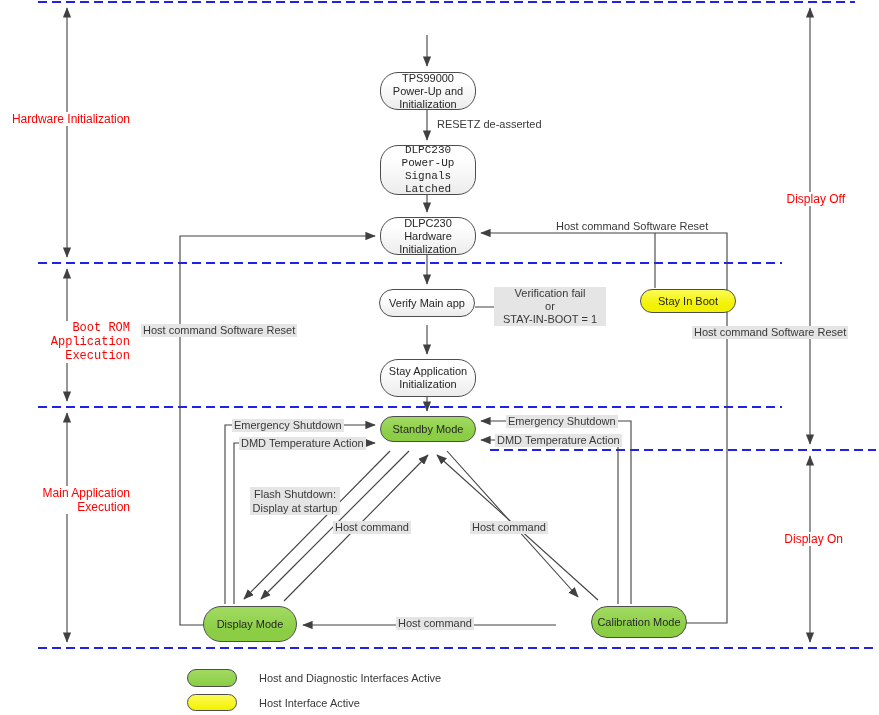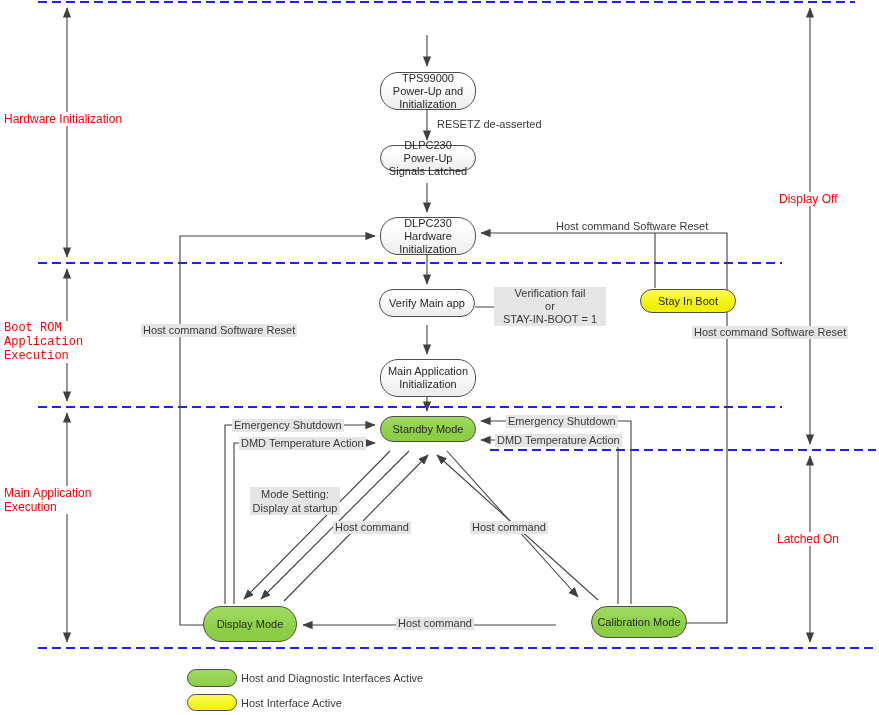--- a/index.html
+++ b/index.html
@@ -19,23 +19,23 @@
   .node.yellow{background:linear-gradient(180deg,#fbfb55 0%,#f2f200 70%);}
   .elabel{
     position:absolute;z-index:2;font-size:11px;line-height:12.5px;color:#383838;
     white-space:pre-line;
   }
   .bg{background:#e5e5e5;padding:0 2px;}
   .center{text-align:center;}
   .nowrap{white-space:nowrap;}
   .red{
     position:absolute;z-index:2;font-size:12px;line-height:14px;color:#ff0000;
-    background:#ffffff;text-align:left;white-space:pre-line;
+    background:#ffffff;text-align:right;white-space:pre-line;
   }
-  .legend-row{position:absolute;z-index:2;display:flex;align-items:center;gap:4px;}
+  .legend-row{position:absolute;z-index:2;display:flex;align-items:center;gap:22px;}
   .swatch{width:50px;height:18px;border:1.4px solid #4d4d4d;border-radius:10px;box-sizing:border-box;}
   .swatch.green{background:linear-gradient(180deg,#a2da62,#8bce45);}
   .swatch.yellow{background:linear-gradient(180deg,#fbfb55,#f2f200);height:17px;}
   .legend-label{font-size:11px;color:#383838;}
 </style>
 </head>
 <body>
 
 <div id="stage">
 
@@ -86,48 +86,48 @@
 
     <path d="M655,288 L655,233" stroke="#404040" stroke-width="1.1" fill="none"></path>
   </svg>
 
   <div class="red" style="left:4px;top:112px;width:126px;">Hardware Initialization</div>
   <div class="red" style="left:4px;top:321px;width:126px;font-family:Liberation Mono, monospace;">Boot ROM Application
 Execution</div>
   <div class="red" style="left:4px;top:486px;width:126px;">Main Application
 Execution</div>
   <div class="red" style="left:779px;top:192px;width:66px;">Display Off</div>
-  <div class="red" style="left:777px;top:532px;width:66px;">Latched On</div>
+  <div class="red" style="left:777px;top:532px;width:66px;">Display On</div>
 
   <div class="elabel nowrap" style="left:437px;top:118px;">RESETZ de-asserted</div>
   <div class="elabel nowrap" style="left:556px;top:220px;">Host command
 Software Reset</div>
   <div class="elabel bg center" style="left:494px;top:287px;width:108px;line-height:13px;">Verification fail
 or
 STAY-IN-BOOT = 1</div>
   <div class="elabel bg nowrap" style="left:692px;top:326px;">Host command
 Software Reset</div>
   <div class="elabel bg nowrap" style="left:141px;top:324px;">Host command
 Software Reset</div>
   <div class="elabel bg nowrap" style="left:232px;top:419px;">Emergency Shutdown</div>
   <div class="elabel bg nowrap" style="left:239px;top:437px;">DMD Temperature Action</div>
   <div class="elabel bg nowrap" style="left:506px;top:415px;">Emergency Shutdown</div>
   <div class="elabel bg nowrap" style="left:495px;top:434px;">DMD Temperature Action</div>
-  <div class="elabel bg center" style="left:250px;top:487px;width:86px;line-height:14px;">Mode Setting:
+  <div class="elabel bg center" style="left:250px;top:487px;width:86px;line-height:14px;">Flash Shutdown:
 Display at startup</div>
   <div class="elabel bg nowrap" style="left:333px;top:521px;">Host command</div>
   <div class="elabel bg nowrap" style="left:470px;top:521px;">Host command</div>
   <div class="elabel bg nowrap" style="left:396px;top:617px;">Host command</div>
 
   <div class="node" style="left:380px;top:72px;width:96px;height:38px;">TPS99000 Power-Up and Initialization</div>
-  <div class="node" style="left:380px;top:145px;width:96px;height:26px;">DLPC230 Power-Up Signals Latched</div>
+  <div class="node" style="left:380px;top:145px;width:96px;height:50px;font-family:Liberation Mono, monospace;">DLPC230 Power-Up Signals Latched</div>
   <div class="node" style="left:380px;top:217px;width:96px;height:38px;">DLPC230 Hardware Initialization</div>
   <div class="node" style="left:379px;top:289px;width:96px;height:28px;">Verify Main app</div>
   <div class="node yellow" style="left:640px;top:289px;width:96px;height:24px;">Stay In Boot</div>
-  <div class="node" style="left:380px;top:359px;width:96px;height:38px;">Main Application Initialization</div>
+  <div class="node" style="left:380px;top:359px;width:96px;height:38px;">Stay Application Initialization</div>
   <div class="node green" style="left:380px;top:416px;width:96px;height:26px;">Standby Mode</div>
   <div class="node green" style="left:203px;top:606px;width:94px;height:36px;">Display Mode</div>
   <div class="node green" style="left:559px;top:606px;width:96px;height:32px;margin-left:32px;">Calibration Mode</div>
 
   <div class="legend-row" style="left:187px;top:669px;">
     <span class="swatch green"></span>
     <span class="legend-label">Host and Diagnostic Interfaces Active</span>
   </div>
   <div class="legend-row" style="left:187px;top:694px;">
     <span class="swatch yellow"></span>

